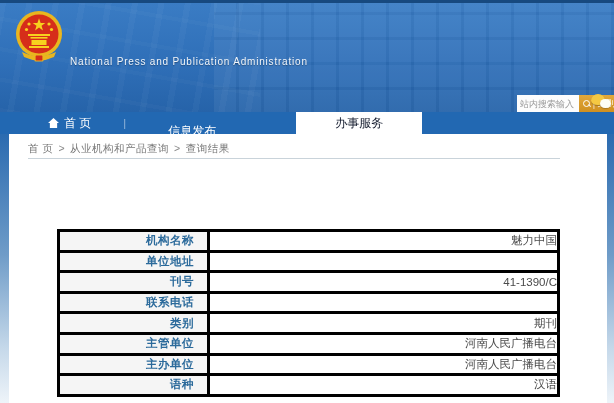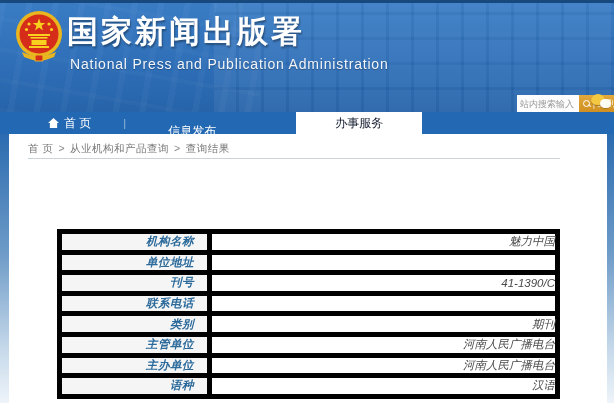--- a/index.html
+++ b/index.html
@@ -17,21 +17,21 @@
       repeating-linear-gradient(0deg, rgba(255,255,255,0.05) 0 22px, rgba(0,0,0,0.05) 22px 25px);
     opacity:.55; }
   .header .calligtex { position:absolute; left:0; top:0; width:260px; height:100%;
     background:
       repeating-linear-gradient(100deg, rgba(255,255,255,0.05) 0 6px, transparent 6px 26px),
       repeating-linear-gradient(10deg, rgba(255,255,255,0.04) 0 4px, transparent 4px 30px);
     opacity:.6; }
   .emblem { position:absolute; left:14px; top:5px; width:50px; height:56px; }
   .brand-title { position:absolute; left:67px; top:8px; color:#fff; font-size:31px;
     font-weight:bold; letter-spacing:3px; text-shadow:1px 2px 2px rgba(0,0,0,0.35); white-space:nowrap; }
-  .brand-sub { position:absolute; left:70px; top:53px; color:#f2f6fb; font-size:14px;
+  .brand-sub { position:absolute; left:70px; top:53px; color:#f2f6fb; font-size:10px;
     letter-spacing:0.8px; text-shadow:0 1px 1px rgba(0,0,0,0.3); white-space:nowrap; }
 
   
   .searchbar { position:absolute; left:473px; top:92px; height:17px; display:flex;padding-left:44px; }
   .search-input { width:62px; height:17px; border:none; background:#fdfdfd; font-size:9px;
     color:#555; padding:0 3px; outline:none; font-family:"Liberation Sans","DejaVu Sans",sans-serif; }
   .search-input::placeholder { color:#999; }
   .search-gold { width:48px; height:17px; background:linear-gradient(180deg,#e2a93c,#cf8f20);
     display:flex; align-items:center; justify-content:center; gap:2px; color:#fff; font-size:9px;
     cursor:pointer; }
@@ -75,21 +75,21 @@
   .breadcrumb a { color:#777; text-decoration:none; cursor:pointer; }
   .bc-sep { margin:0 5px; color:#888; }
   .bc-rule { position:absolute; left:28px; top:158px; width:532px; height:1px; background:#c9d3da; }
 
   .section-title { position:absolute; left:67px; top:201px; font-size:14px; font-weight:bold;
     color:#1a5e9e; letter-spacing:1px; }
 
   
   .qtable { position:absolute; left:57px; top:229px; width:503px; border-collapse:collapse;
     font-size:11.5px; table-layout:fixed; }
-  .qtable td { border:5px solid #000000; height:20.6px; padding:0; vertical-align:middle;font-style:italic; }
+  .qtable td { border:3px solid #000000; height:20.6px; padding:0; vertical-align:middle; }
   .qtable td.lbl { width:150px; background:#f5f5f5; color:#2b6a9b; font-weight:bold;
     text-align:right; padding-right:13px; letter-spacing:0.5px; }
   .qtable td.val { background:#fff; color:#4a4a4a; text-align:right; padding-left:12px; }
 </style>
 </head>
 <body>
 
 <div class="stage">
 
   <div class="topstrip"></div>
@@ -110,21 +110,20 @@
       <g fill="#f7d11e">
         <rect x="14" y="26" width="22" height="2"></rect>
         <rect x="16.5" y="29" width="17" height="1.6"></rect>
         <rect x="17.5" y="32" width="15" height="5"></rect>
         <rect x="15" y="38" width="20" height="2"></rect>
       </g>
       <path d="M8 44 Q25 52 42 44 L40 49 Q25 56 10 49 Z" fill="#e9b61f"></path>
       <rect x="21" y="47" width="8" height="6" rx="1" fill="#d62d1a" stroke="#e9b61f" stroke-width="1.2"></rect>
     </svg>
 
-    <div class="brand-title">国家新闻出版署</div>
     <div class="brand-sub">National  Press  and  Publication  Administration</div>
 
     <div class="searchbar">
       <input class="search-input" type="text" placeholder="站内搜索输入" style="">
       <div class="search-gold">
         <span class="mag"></span>
         <span class="search-sep">|</span>
         <span>类别</span>
         <span class="caret">▼</span>
       </div>

